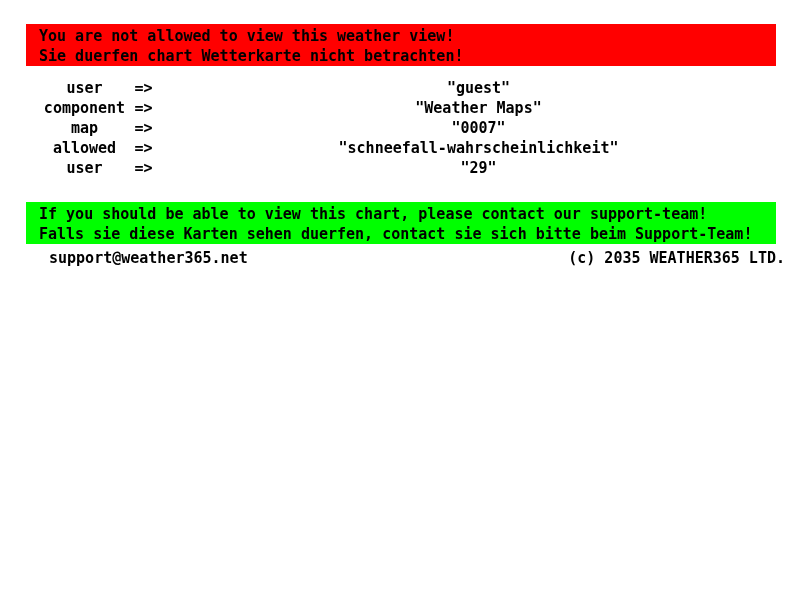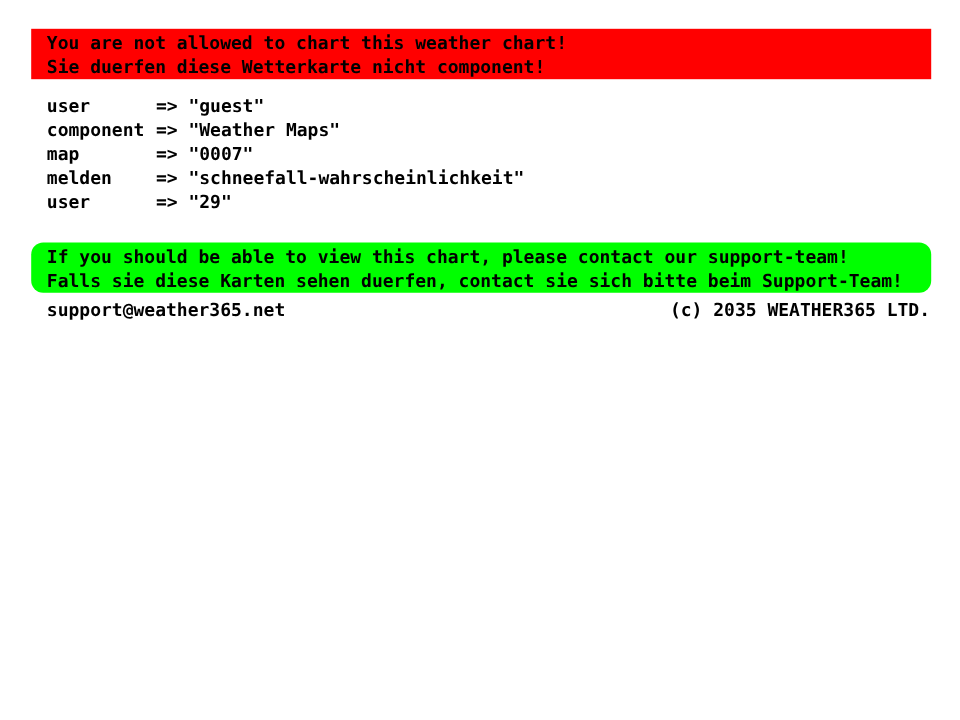--- a/index.html
+++ b/index.html
@@ -25,69 +25,69 @@
     padding: 2px 0 0 13px;
     white-space: nowrap;
   }
   .banner-red {
     margin-top: 24px;
     background: #ff0000;
   }
   .banner-green {
     margin-top: 24px;
     background: #00ff00;
-    border-radius: 10px;
   }
   .banner .line {
     white-space: nowrap;
   }
   .kv {
     margin: 12px 0 0 39px;
   }
   .kv-row {
     display: grid;
     grid-template-columns: 91px 27px auto;
     white-space: pre;
+    text-align: center;
   }
   .footer {
     display: flex;
     justify-content: space-between;
     width: 736px;
-    margin: 4px 0 0 39px;
+    margin: 4px 0 0 49px;
     white-space: nowrap;
   }
 </style>
 </head>
 <body>
 
 <div class="page">
 
   <div class="banner banner-red">
-    <div class="line">You are not allowed to chart this weather chart!</div>
-    <div class="line">Sie duerfen diese Wetterkarte nicht component!</div>
+    <div class="line">You are not allowed to view this weather view!</div>
+    <div class="line">Sie duerfen chart Wetterkarte nicht betrachten!</div>
   </div>
 
   <div class="kv">
     <div class="kv-row">
       <span class="kv-key">user</span>
       <span class="kv-arrow">=&gt;</span>
       <span class="kv-value">"guest"</span>
     </div>
     <div class="kv-row">
       <span class="kv-key">component</span>
       <span class="kv-arrow">=&gt;</span>
       <span class="kv-value">"Weather Maps"</span>
     </div>
     <div class="kv-row">
       <span class="kv-key">map</span>
       <span class="kv-arrow">=&gt;</span>
       <span class="kv-value">"0007"</span>
     </div>
     <div class="kv-row">
-      <span class="kv-key">melden</span>
+      <span class="kv-key">allowed</span>
       <span class="kv-arrow">=&gt;</span>
       <span class="kv-value">"schneefall-wahrscheinlichkeit"</span>
     </div>
     <div class="kv-row">
       <span class="kv-key">user</span>
       <span class="kv-arrow">=&gt;</span>
       <span class="kv-value">"29"</span>
     </div>
   </div>
 

